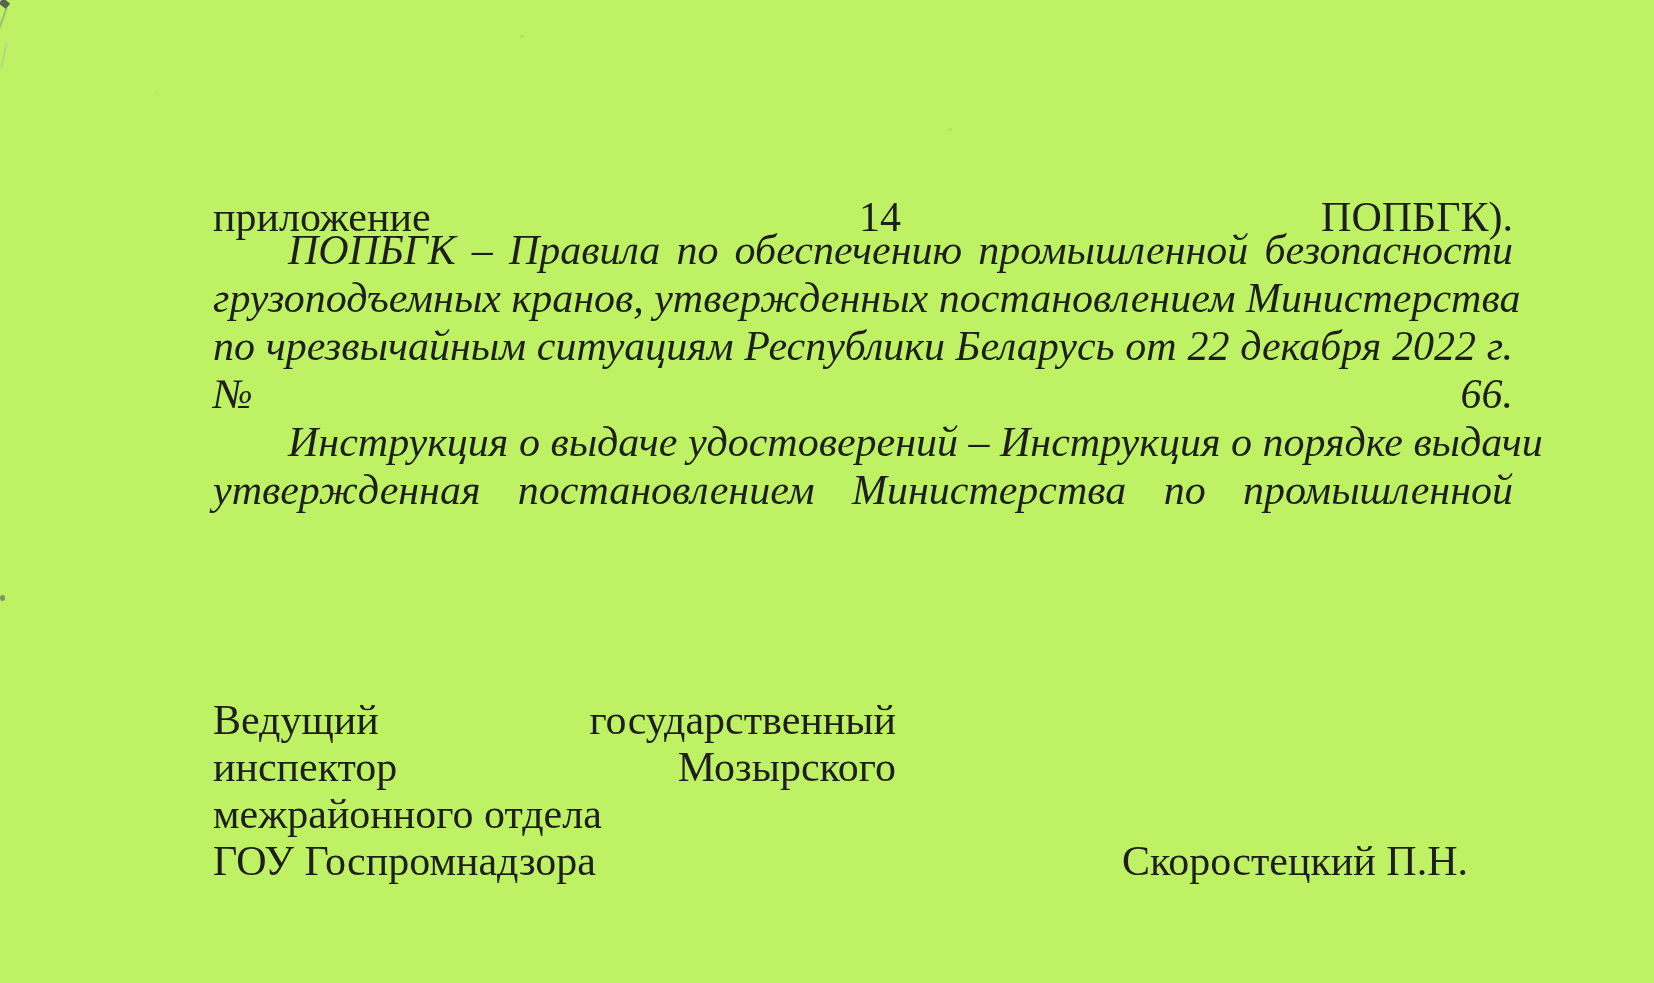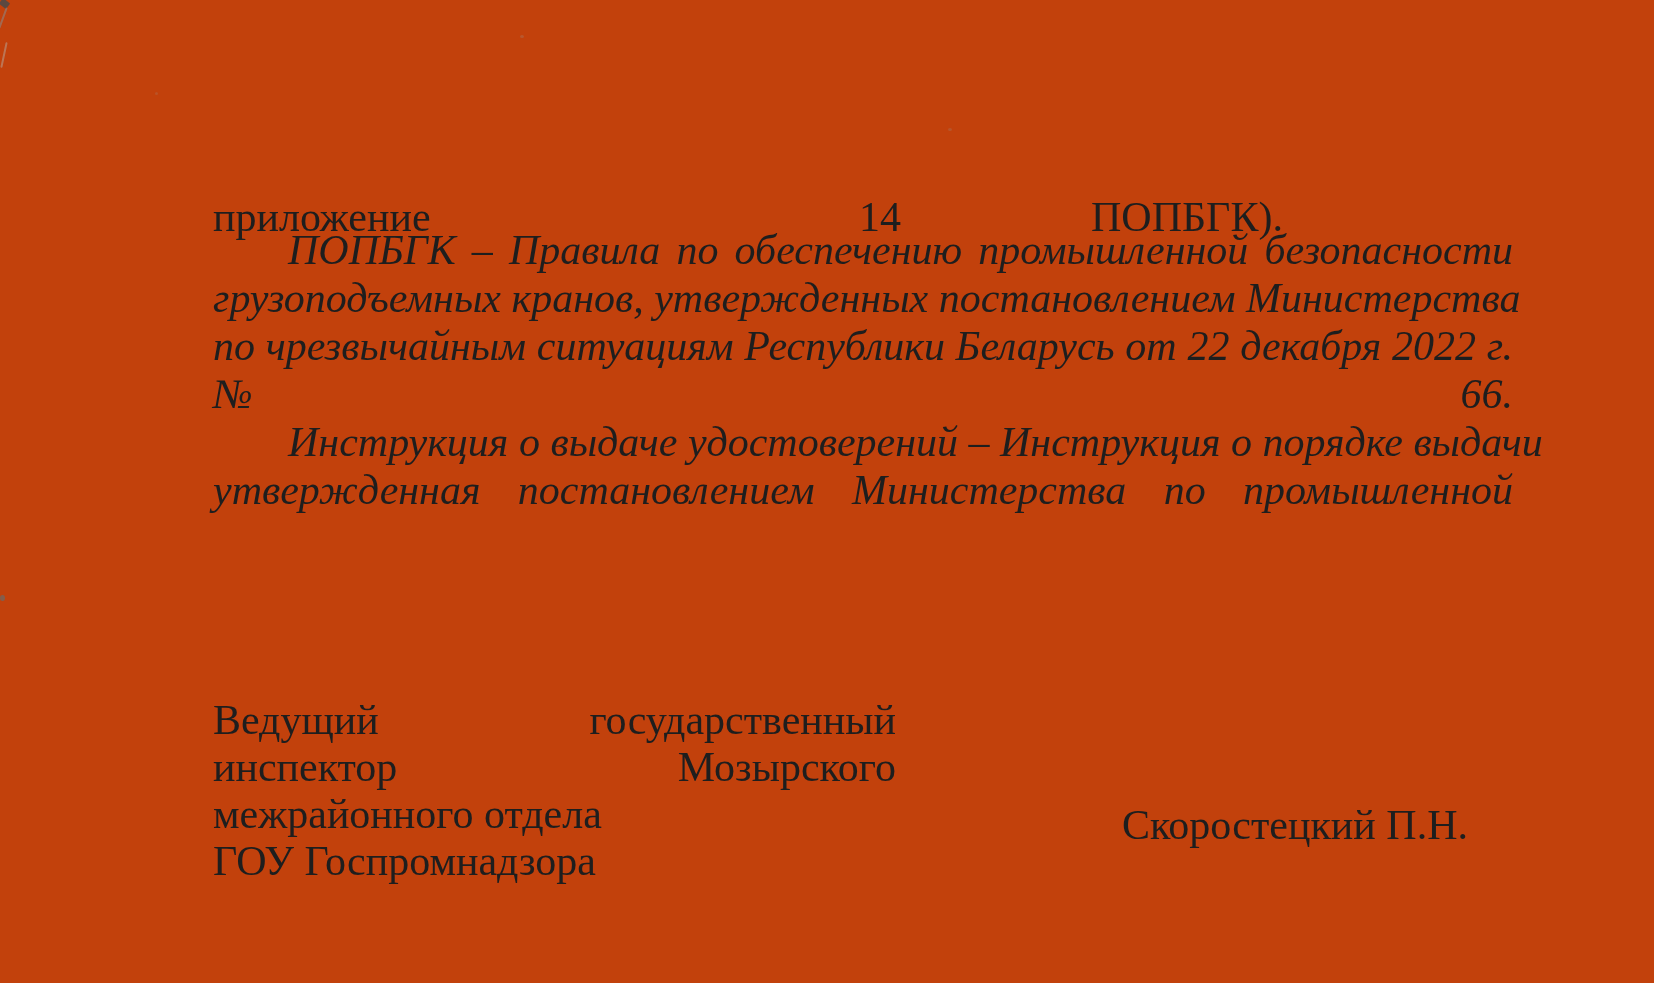--- a/index.html
+++ b/index.html
@@ -8,39 +8,39 @@
   }
   body {
     width: 1654px;
     height: 983px;
     overflow: hidden;
   }
   .page {
     position: relative;
     width: 1654px;
     height: 983px;
-    background: #c2410c;
+    background: #bef264;
     font-family: "Liberation Serif", "DejaVu Serif", serif;
     color: #1e1e1e;
     font-size: 42px;
   }
   
   .header-line {
     position: absolute;
     left: 213px;
     top: 147px;
     width: 1300px;
     display: flex;
     justify-content: space-between;
     align-items: baseline;
     line-height: 48px;
   }
   .header-line .h-left   { flex: 1; text-align: left; }
   .header-line .h-center { flex: 1; text-align: center; padding-left: 34px; margin-top: 46px; }
-  .header-line .h-right  { flex: 1; text-align: left; }
+  .header-line .h-right  { flex: 1; text-align: right; }
   
   .body-text {
     position: absolute;
     left: 213px;
     top: 226px;
     width: 1300px;
     font-style: italic;
     line-height: 48px;
   }
   .jline {
@@ -72,21 +72,21 @@
   .sig-spread {
     display: flex;
     justify-content: space-between;
     align-items: baseline;
     height: 47px;
   }
   .sig-plain { height: 47px; white-space: nowrap; font-family: Liberation Serif, serif; }
   .signatory {
     position: absolute;
     left: 1122px;
-    top: 802px;
+    top: 838px;
     line-height: 47px;
     white-space: nowrap;
   }
   
   .speck { position: absolute; pointer-events: none; }
   .speck-corner    { left: 0;   top: 0;    width: 9px;  height: 7px;  background: #4a4a4a; opacity: .85; border-radius: 1px; transform: rotate(38deg); }
   .speck-scratch-1 { left: 2px; top: 7px;  width: 2px;  height: 22px; background: #8a8a8a; opacity: .55; transform: rotate(20deg); border-radius: 2px; }
   .speck-scratch-2 { left: 3px; top: 42px; width: 2px;  height: 26px; background: #b5b5b0; opacity: .45; transform: rotate(12deg); border-radius: 2px; }
   .speck-left-mid  { left: 0;   top: 595px; width: 5px; height: 6px;  background: #6a6a66; opacity: .7; border-radius: 50%; }
   .speck-faint-1   { left: 520px; top: 35px;  width: 4px; height: 3px; background: #9a9a95; opacity: .25; border-radius: 50%; }

